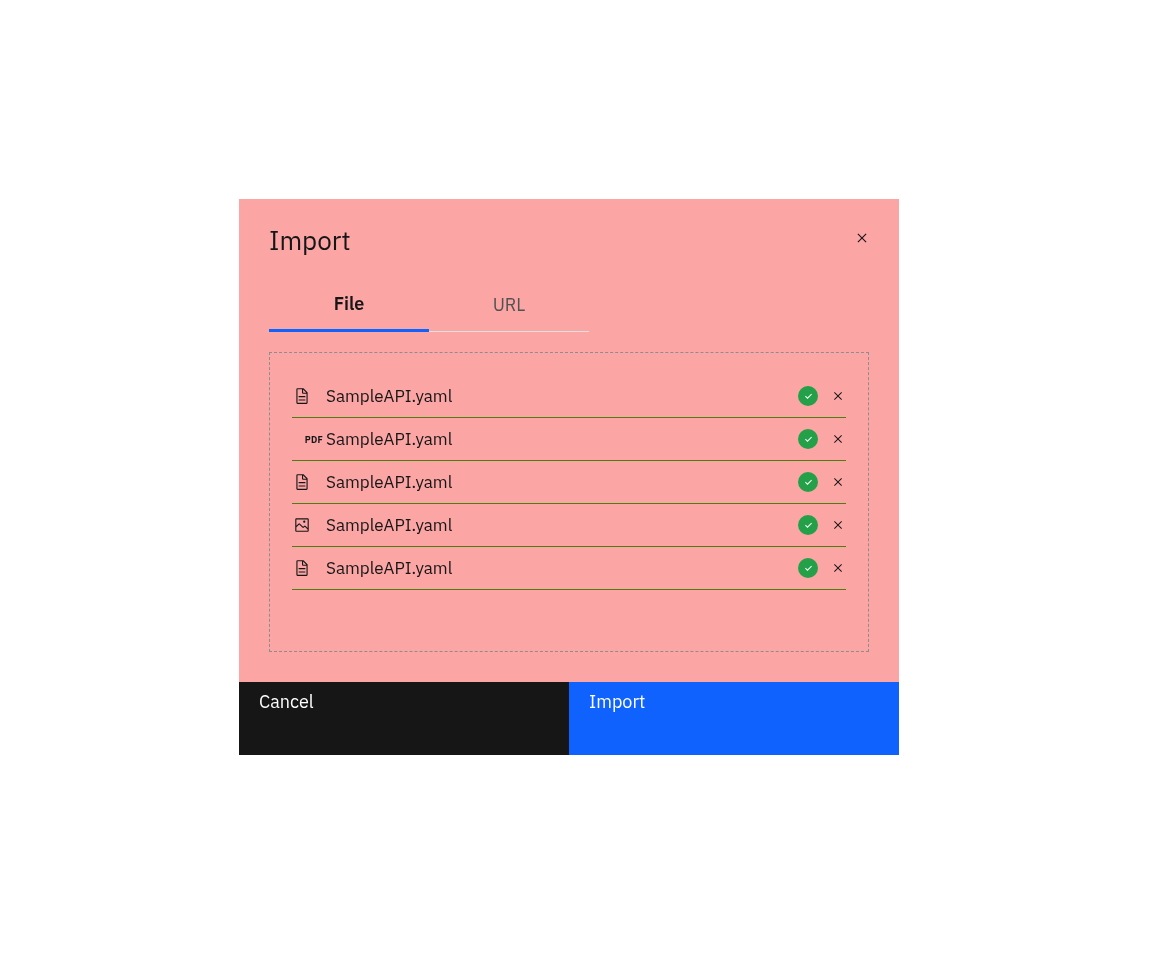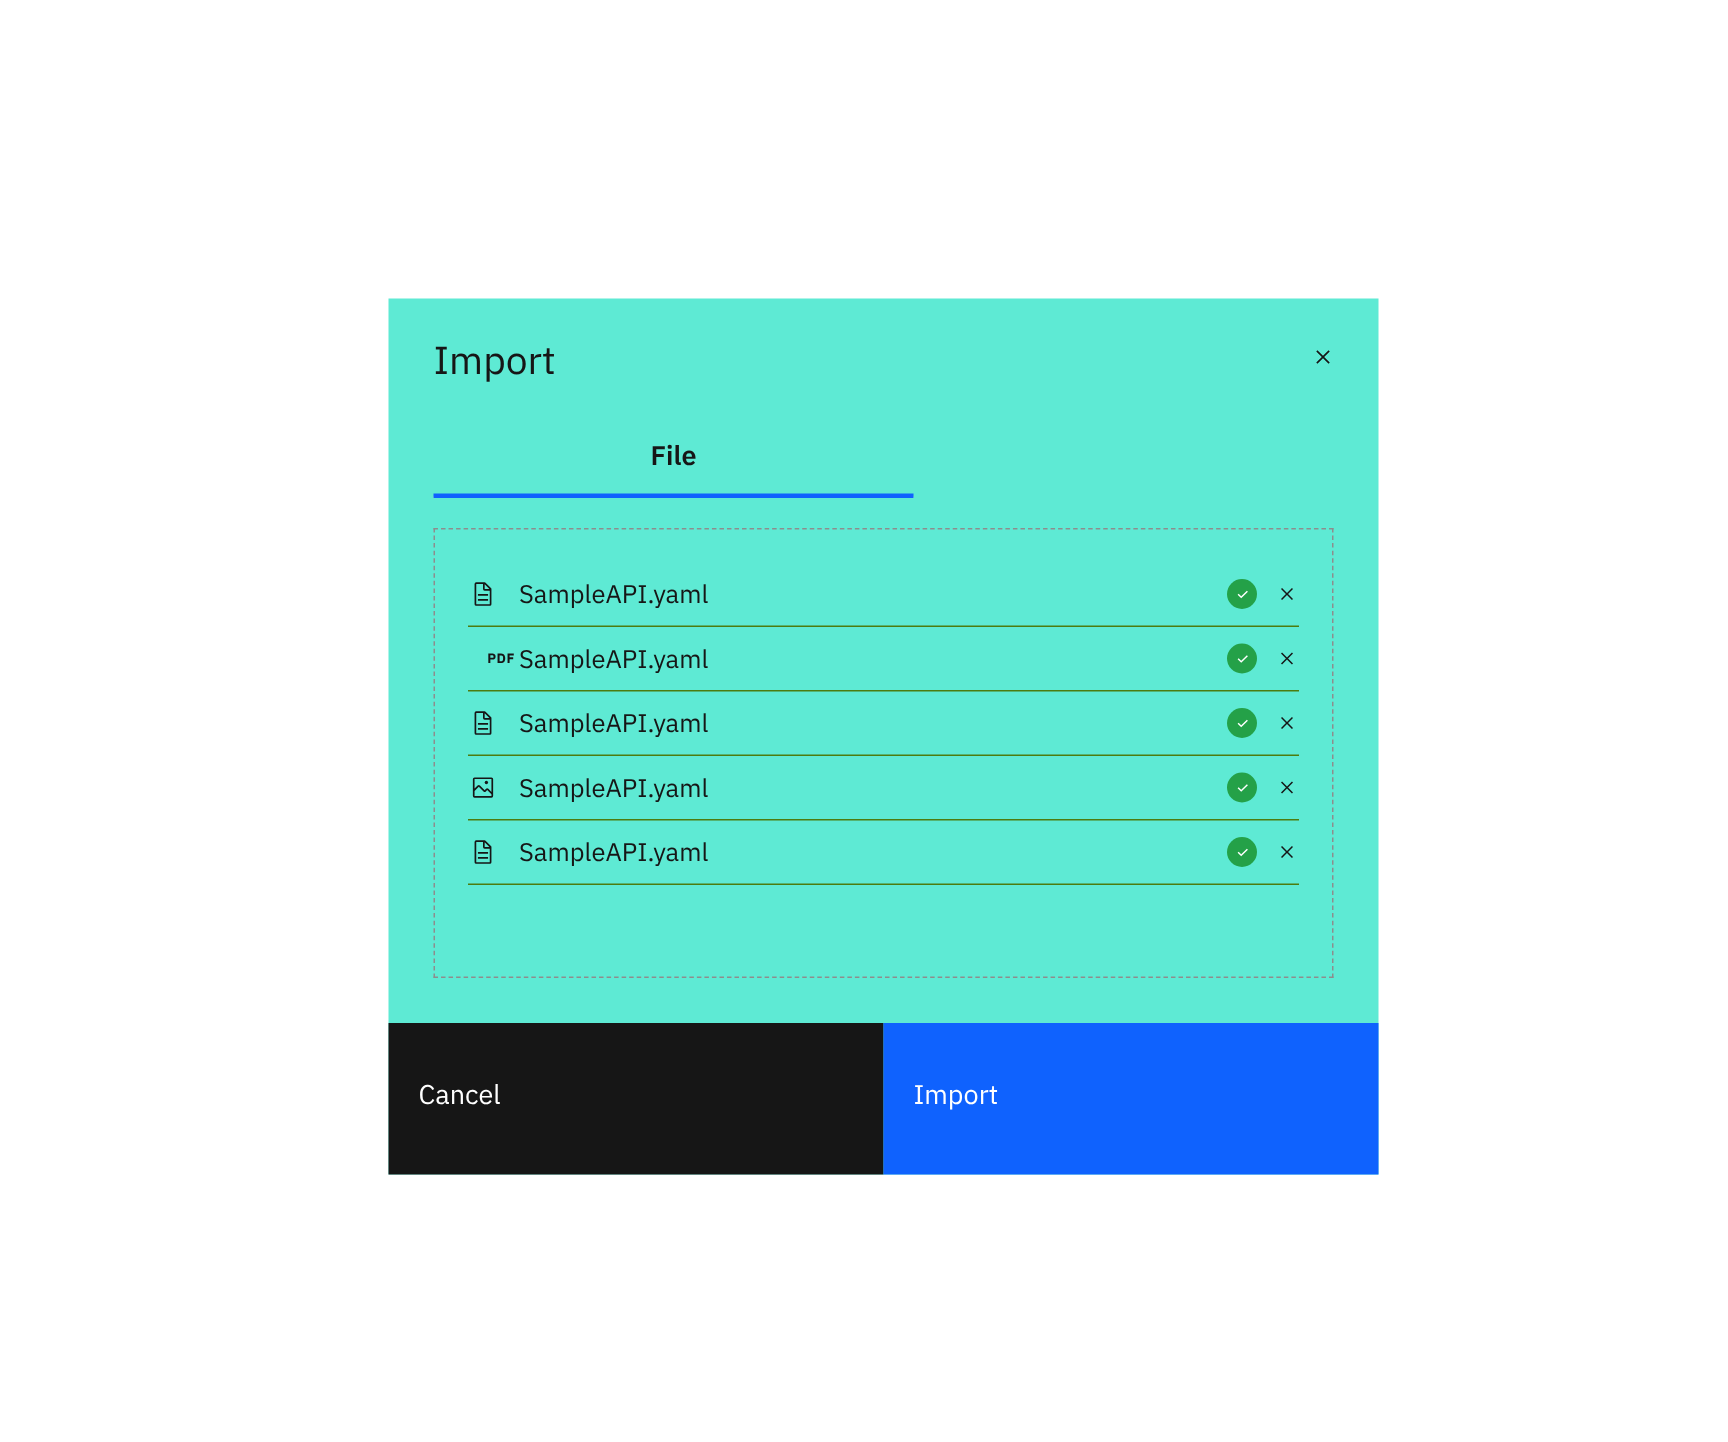--- a/index.html
+++ b/index.html
@@ -5,24 +5,24 @@
   * { box-sizing: border-box; margin: 0; padding: 0; }
   body {
     font-family: "IBM Plex Sans", -apple-system, BlinkMacSystemFont, "Segoe UI", Helvetica, Arial, sans-serif;
     background: #fff;
     width: 1152px;
     height: 961px;
     position: relative;
   }
   .modal {
     position: absolute;
-    left: 259px;
+    left: 239px;
     top: 199px;
     width: 660px;
-    background: #5eead4;
+    background: #fca5a5;
   }
   .modal-header {
     display: flex;
     justify-content: space-between;
     align-items: flex-start;
     padding: 24px 24px 0 30px;
   }
   .modal-title {
     font-size: 26px;
     font-weight: 400;
@@ -110,21 +110,21 @@
     flex-shrink: 0;
   }
   .modal-footer {
     display: flex;
     width: 100%;
   }
   .btn {
     flex: 1;
     border: none;
     text-align: left;
-    padding: 36px 20px 42px 20px;
+    padding: 8px 20px 42px 20px;
     font-size: 18px;
     cursor: pointer;
     font-family: inherit;
   }
   .btn-cancel {
     background: #161616;
     color: #fff;
   }
   .btn-import {
     background: #0f62fe;
@@ -146,20 +146,21 @@
     <h1 class="modal-title">Import</h1>
     <button class="close-btn">
       <svg width="18" height="18" viewBox="0 0 16 16">
           <path d="M12 4.7L11.3 4 8 7.3 4.7 4 4 4.7 7.3 8 4 11.3l.7.7L8 8.7l3.3 3.3.7-.7L8.7 8z" fill="#161616"></path>
         </svg>
     </button>
   </div>
 
   <div class="tabs">
     <div class="tab active">File</div>
+    <div class="tab">URL</div>
   </div>
 
   <div class="dropzone">
 
     <div class="file-row">
       <span class="file-icon">
         <svg width="18" height="18" viewBox="0 0 32 32" fill="#161616">
             <path d="M25.7 9.3l-7-7A1 1 0 0018 2H8a2 2 0 00-2 2v24a2 2 0 002 2h16a2 2 0 002-2V10a1 1 0 00-.3-.7zM18 4.4L23.6 10H18zM24 28H8V4h8v6a2 2 0 002 2h6z"></path>
             <path d="M10 22h12v2H10zM10 16h12v2H10z"></path>
           </svg>

